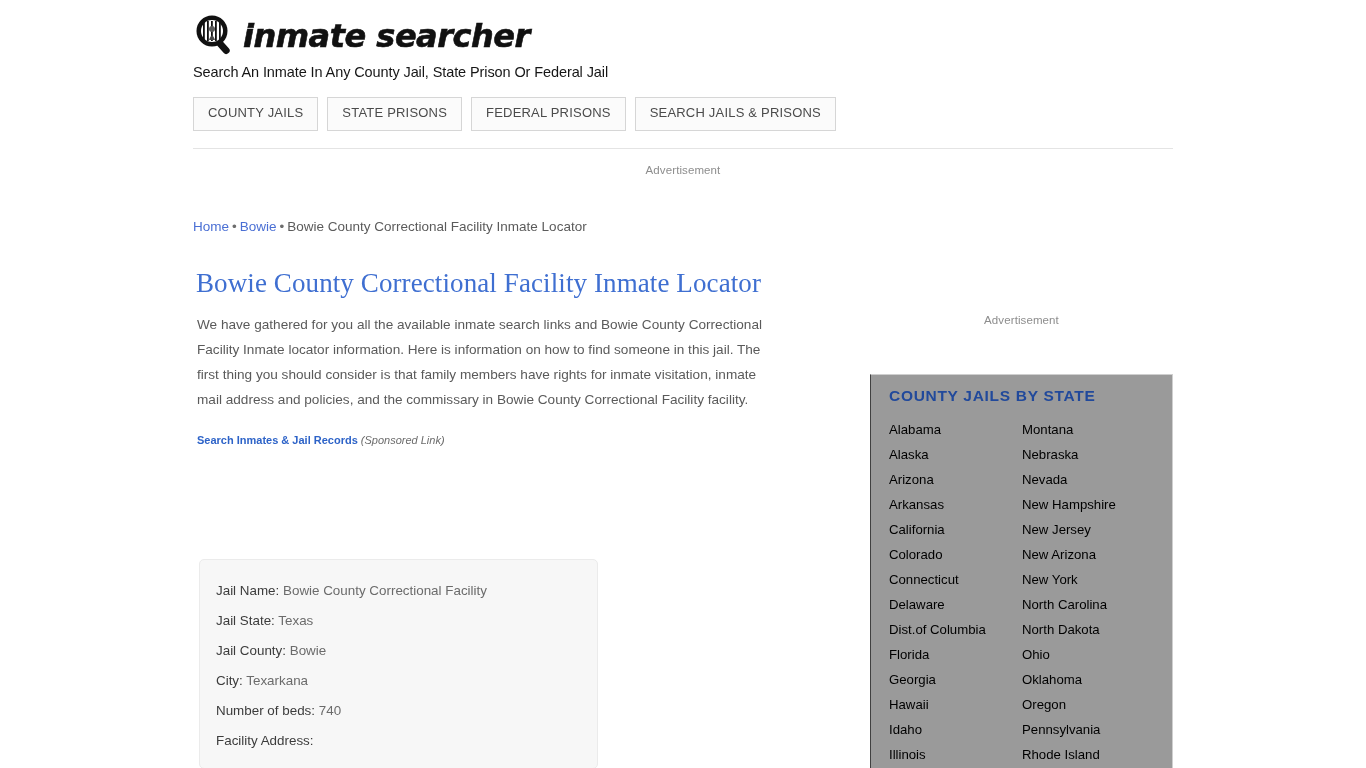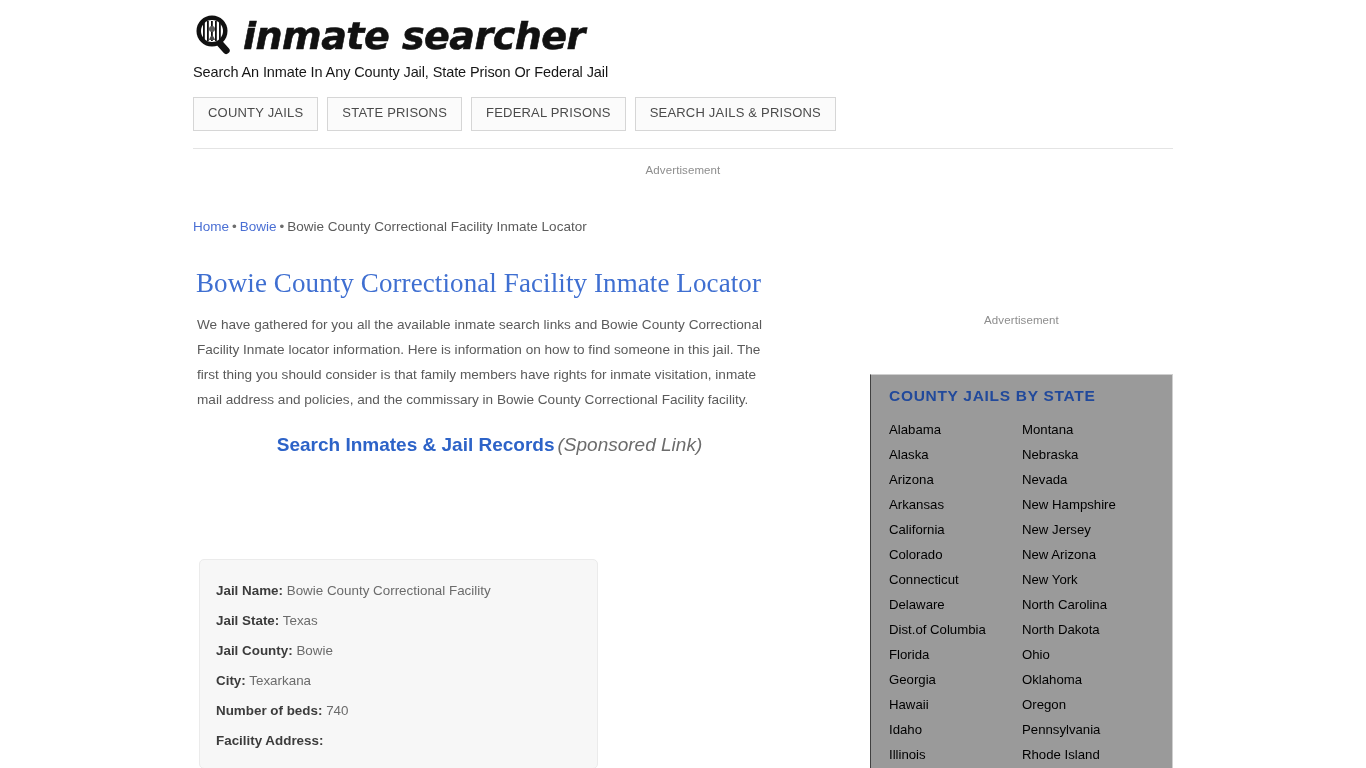--- a/index.html
+++ b/index.html
@@ -37,21 +37,21 @@
     height: 46px;
   }
   .logo-icon {
     width: 44px;
     height: 44px;
     position: relative;
     flex: 0 0 auto;
   }
   .logo-wordmark {
     font-family: "DejaVu Sans", sans-serif;
-    font-size: 38px;
+    font-size: 32px;
     font-weight: 700;
     font-style: italic;
     letter-spacing: -0.5px;
     color: #111111;
     -webkit-text-stroke: 0.6px #111;
     line-height: 1;
     position: relative;
     top: 1px;
     text-align: center;
   }
@@ -160,22 +160,21 @@
     color: #5a5a5a;
     margin: 0;
   }
 
   
   .sponsored {
     position: absolute;
     left: 197px;
     top: 434px;
     width: 585px;
-    text-align: center;
-    font-size: 19px;
+    font-size: 11px;
     white-space: nowrap;
   }
   .sponsored a {
     color: #2d63c8;
     font-weight: 700;
     text-decoration: none;
   }
   .sponsored .note {
     color: #6c6c6c;
     font-style: italic;
@@ -211,21 +210,21 @@
     padding: 16px 16px 0 16px;
     overflow: hidden;
   }
   .info-row {
     font-size: 13.4px;
     color: #6b6b6b;
     line-height: 30px;
     white-space: nowrap;
   }
   .info-row .k {
-    font-weight: 700;
+    font-weight: 400;
     color: #3c3c3c;
   }
 
   
   .sidebar {
     position: absolute;
     left: 870px;
     top: 374px;
     width: 303px;
     height: 510px;

